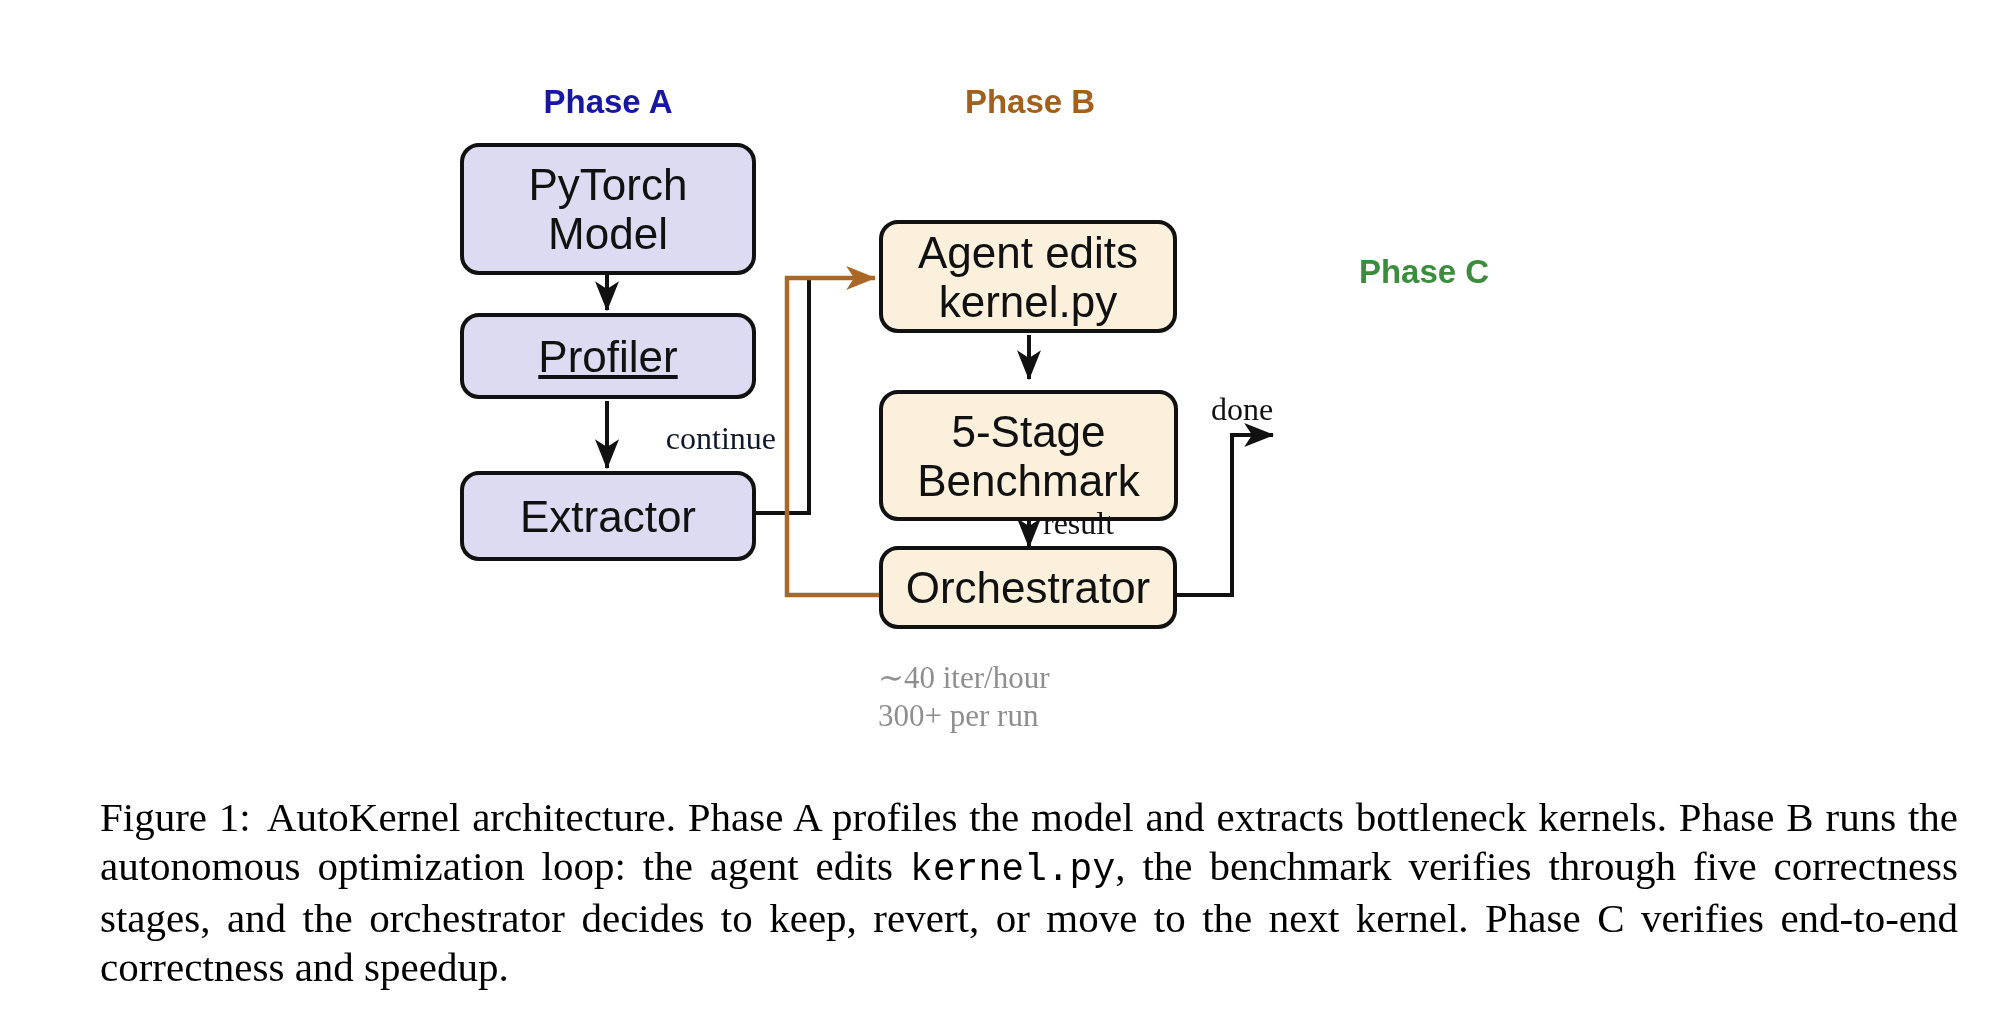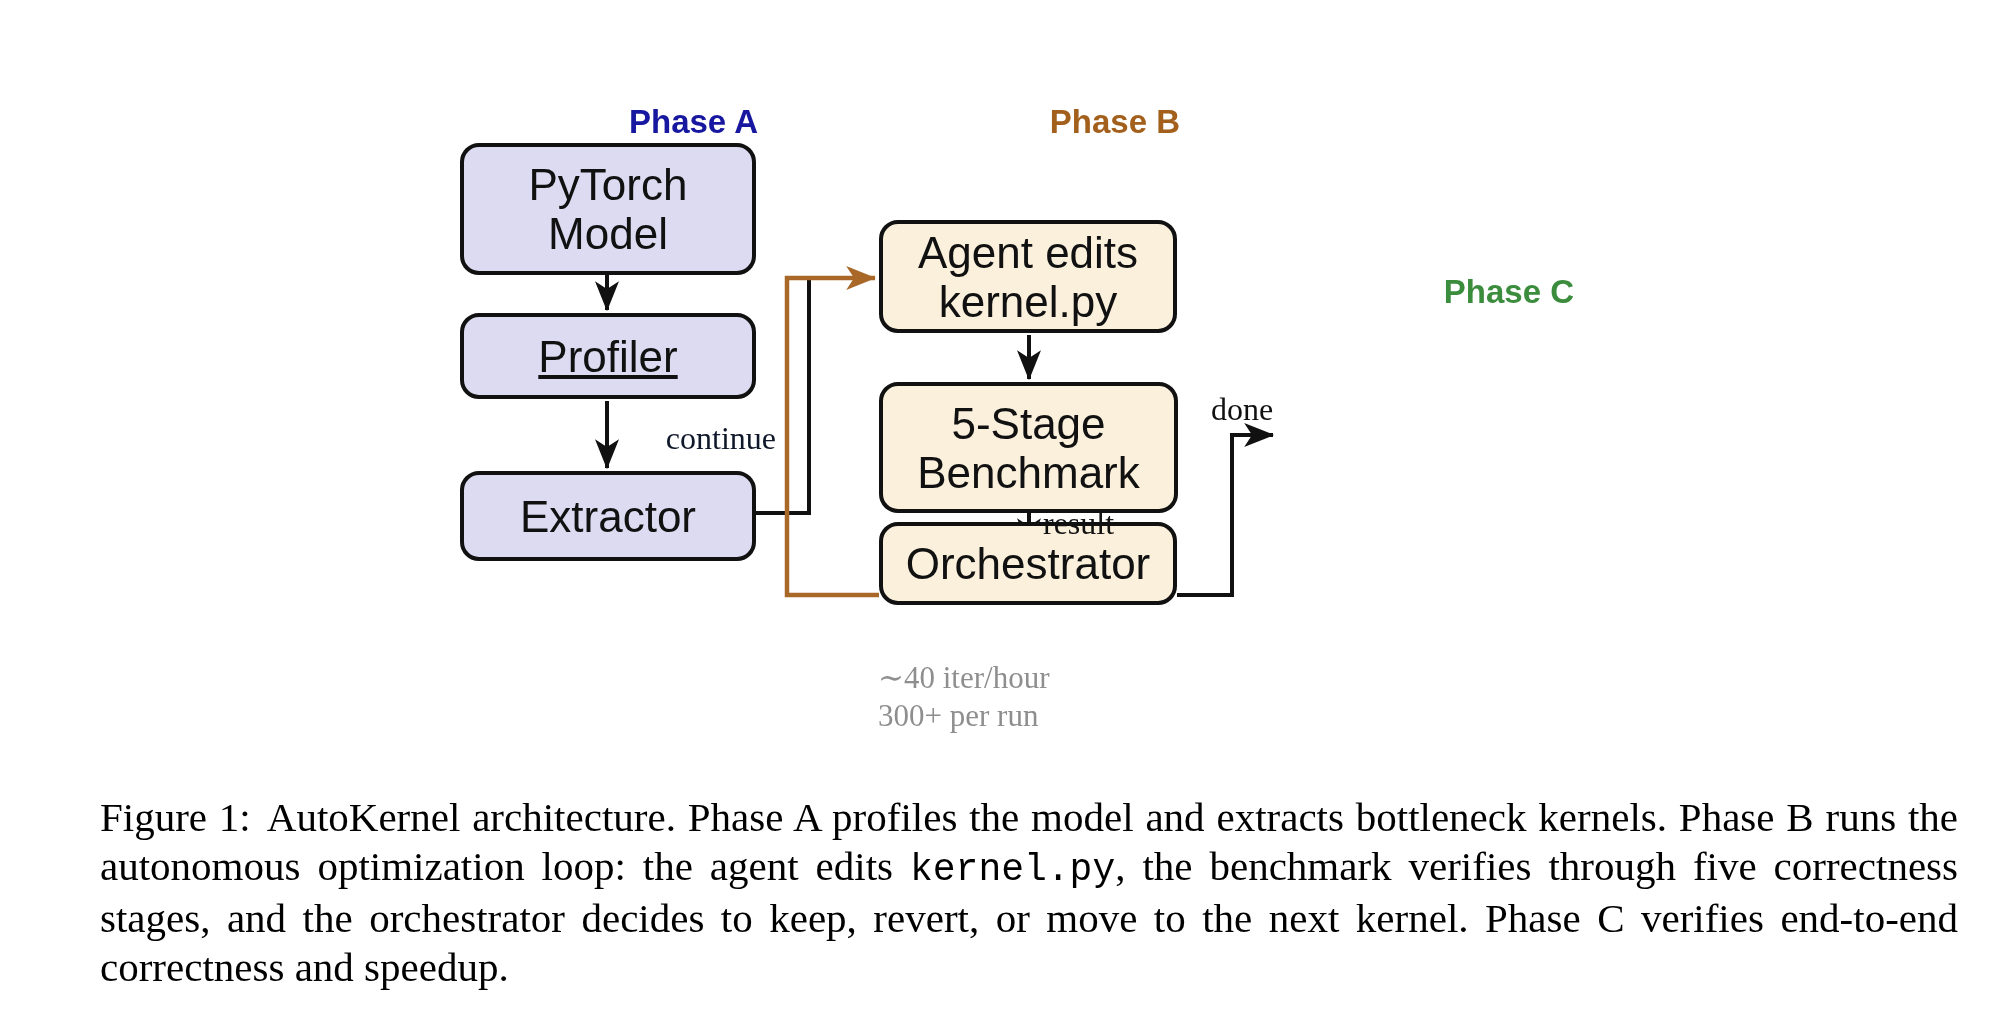--- a/index.html
+++ b/index.html
@@ -15,27 +15,27 @@
     font-size:44px; line-height:49px; color:#111; white-space:pre-line;
   }
   .fill-a { background:#dcdbf2; }
   .fill-b { background:#faf0dc; }
   .fill-c { background:#e5f7e3; }
 
   .node-pytorch     { left:460px; top:143px; width:296px; height:132px; }
   .node-profiler    { left:460px; top:313px; width:296px; height:86px;text-decoration:underline; }
   .node-extractor   { left:460px; top:471px; width:296px; height:90px; }
   .node-agent       { left:879px; top:220px; width:298px; height:113px; }
-  .node-benchmark   { left:879px; top:382px; width:299px; height:131px; }
-  .node-orchestrator{ left:879px; top:522px; width:298px; height:83px; }
+  .node-benchmark   { left:879px; top:390px; width:299px; height:131px; }
+  .node-orchestrator{ left:879px; top:546px; width:298px; height:83px; }
   .node-verifier    { left:1277px; top:380px; width:295px; height:110px; }
 
   .phase-label {
-    position:absolute; width:300px; text-align:right;
-    font-weight:bold; font-size:33px; line-height:34px;margin-top:20px;
+    position:absolute; width:300px; text-align:center;
+    font-weight:bold; font-size:33px; line-height:34px;
   }
   .phase-a { left:458px;  top:85px;  color:#1717a0; }
   .phase-b { left:880px;  top:85px;  color:#a2601c; }
   .phase-c { left:1274px; top:255px; color:#3b8d3d; }
 
   .edge-label {
     position:absolute; font-family:"Liberation Serif","DejaVu Serif",serif;
     font-size:32px; line-height:34px; color:#111;
   }
   .lbl-continue { left:560px; top:421px; width:216px; text-align:right; color:#0f172a; }

